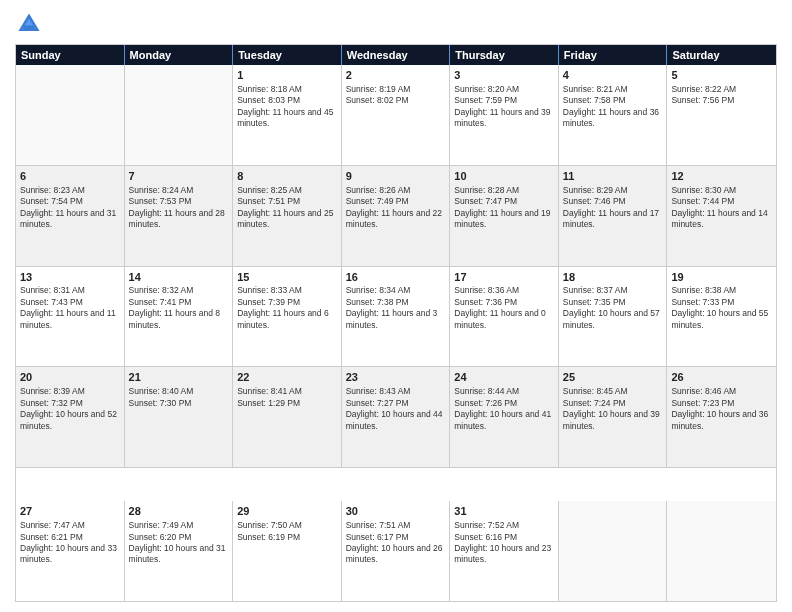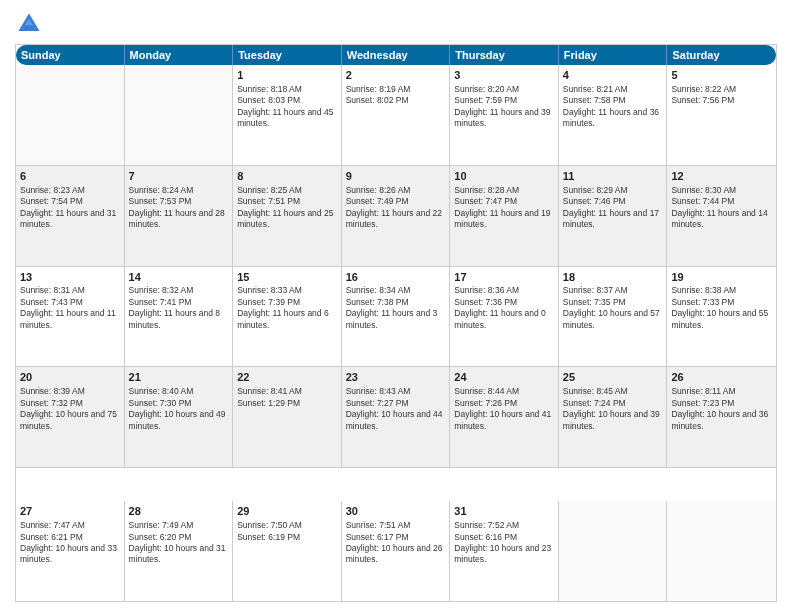--- a/index.html
+++ b/index.html
@@ -62,22 +62,21 @@
     }
     .calendar {
       flex: 1;
       display: flex;
       flex-direction: column;
       border: 1px solid #ccc;
     }
     .cal-header {
       display: grid;
       grid-template-columns: repeat(7, 1fr);
-      background: #0369a1;
-      border-radius: 10px;
+      background: #0f172a;
     }
     .cal-header-cell {
       color: #fff;
       font-size: 11px;
       font-weight: bold;
       padding: 4px 5px;
       text-align: left;
       border-right: 1px solid #5a8fd4;
     }
     .cal-header-cell:last-child { border-right: none; }
@@ -166,27 +165,27 @@
         <div class="cal-row">
           <div class="cal-cell"><span class="day-num">13</span><span>Sunrise: 8:31 AM</span><br><span>Sunset: 7:43 PM</span><br><span>Daylight: 11 hours and 11 minutes.</span></div>
           <div class="cal-cell"><span class="day-num">14</span><span>Sunrise: 8:32 AM</span><br><span>Sunset: 7:41 PM</span><br><span>Daylight: 11 hours and 8 minutes.</span></div>
           <div class="cal-cell"><span class="day-num">15</span><span>Sunrise: 8:33 AM</span><br><span>Sunset: 7:39 PM</span><br><span>Daylight: 11 hours and 6 minutes.</span></div>
           <div class="cal-cell"><span class="day-num">16</span><span>Sunrise: 8:34 AM</span><br><span>Sunset: 7:38 PM</span><br><span>Daylight: 11 hours and 3 minutes.</span></div>
           <div class="cal-cell"><span class="day-num">17</span><span>Sunrise: 8:36 AM</span><br><span>Sunset: 7:36 PM</span><br><span>Daylight: 11 hours and 0 minutes.</span></div>
           <div class="cal-cell"><span class="day-num">18</span><span>Sunrise: 8:37 AM</span><br><span>Sunset: 7:35 PM</span><br><span>Daylight: 10 hours and 57 minutes.</span></div>
           <div class="cal-cell"><span class="day-num">19</span><span>Sunrise: 8:38 AM</span><br><span>Sunset: 7:33 PM</span><br><span>Daylight: 10 hours and 55 minutes.</span></div>
         </div>
         <div class="cal-row">
-          <div class="cal-cell shade"><span class="day-num">20</span><span>Sunrise: 8:39 AM</span><br><span>Sunset: 7:32 PM</span><br><span>Daylight: 10 hours and 75 minutes.</span></div>
-          <div class="cal-cell shade"><span class="day-num">21</span><span>Sunrise: 8:40 AM</span><br><span>Sunset: 7:30 PM</span><br><span>Daylight: 10 hours and 49 minutes.</span></div>
+          <div class="cal-cell shade"><span class="day-num">20</span><span>Sunrise: 8:39 AM</span><br><span>Sunset: 7:32 PM</span><br><span>Daylight: 10 hours and 52 minutes.</span></div>
+          <div class="cal-cell shade"><span class="day-num">21</span><span>Sunrise: 8:40 AM</span><br><span>Sunset: 7:30 PM</span><br></div>
           <div class="cal-cell shade"><span class="day-num">22</span><span>Sunrise: 8:41 AM</span><br><span>Sunset: 1:29 PM</span><br></div>
           <div class="cal-cell shade"><span class="day-num">23</span><span>Sunrise: 8:43 AM</span><br><span>Sunset: 7:27 PM</span><br><span>Daylight: 10 hours and 44 minutes.</span></div>
           <div class="cal-cell shade"><span class="day-num">24</span><span>Sunrise: 8:44 AM</span><br><span>Sunset: 7:26 PM</span><br><span>Daylight: 10 hours and 41 minutes.</span></div>
           <div class="cal-cell shade"><span class="day-num">25</span><span>Sunrise: 8:45 AM</span><br><span>Sunset: 7:24 PM</span><br><span>Daylight: 10 hours and 39 minutes.</span></div>
-          <div class="cal-cell shade"><span class="day-num">26</span><span>Sunrise: 8:11 AM</span><br><span>Sunset: 7:23 PM</span><br><span>Daylight: 10 hours and 36 minutes.</span></div>
+          <div class="cal-cell shade"><span class="day-num">26</span><span>Sunrise: 8:46 AM</span><br><span>Sunset: 7:23 PM</span><br><span>Daylight: 10 hours and 36 minutes.</span></div>
         </div>
         <div class="cal-row">
           <div class="cal-cell"><span class="day-num">27</span><span>Sunrise: 7:47 AM</span><br><span>Sunset: 6:21 PM</span><br><span>Daylight: 10 hours and 33 minutes.</span></div>
           <div class="cal-cell"><span class="day-num">28</span><span>Sunrise: 7:49 AM</span><br><span>Sunset: 6:20 PM</span><br><span>Daylight: 10 hours and 31 minutes.</span></div>
           <div class="cal-cell"><span class="day-num">29</span><span>Sunrise: 7:50 AM</span><br><span>Sunset: 6:19 PM</span><br></div>
           <div class="cal-cell"><span class="day-num">30</span><span>Sunrise: 7:51 AM</span><br><span>Sunset: 6:17 PM</span><br><span>Daylight: 10 hours and 26 minutes.</span></div>
           <div class="cal-cell"><span class="day-num">31</span><span>Sunrise: 7:52 AM</span><br><span>Sunset: 6:16 PM</span><br><span>Daylight: 10 hours and 23 minutes.</span></div>
           <div class="cal-cell empty"></div>
           <div class="cal-cell empty"></div>
         </div>

